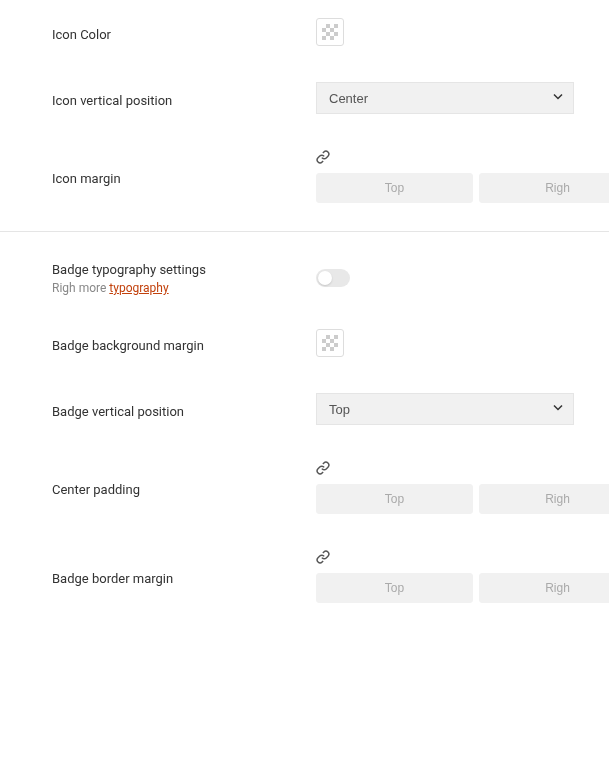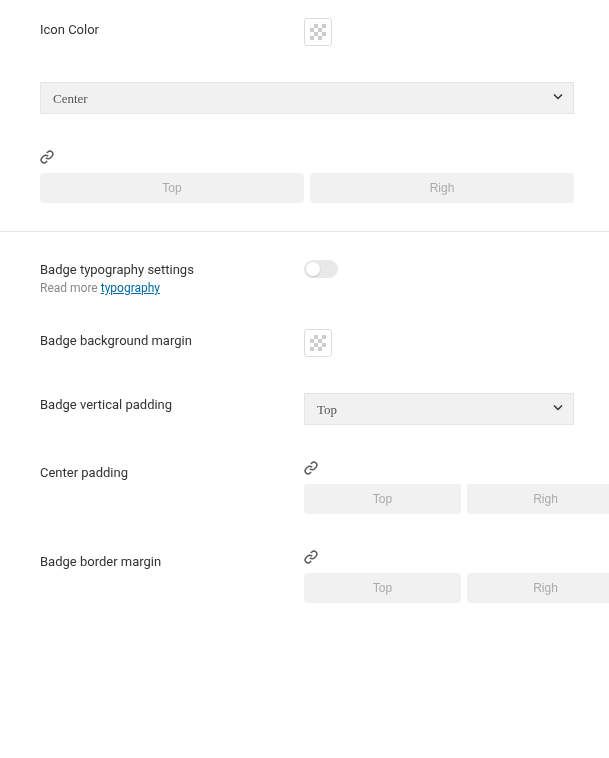--- a/index.html
+++ b/index.html
@@ -12,22 +12,22 @@
       font-size: 13px;
       color: #2c2e31;
       background: #fff;
       width: 609px;
     }
     .section {
       padding: 0;
     }
     .row {
       display: flex;
-      align-items: flex-start;
-      padding: 18px 35px 18px 40px;
+      align-items: center;
+      padding: 18px 35px 18px 52px;
     }
     .row-tight {
       padding-top: 16px;
       padding-bottom: 16px;
     }
     .divider {
       border-top: 1px solid #e5e5e5;
       margin-top: 10px;
       margin-bottom: 10px;
     }
@@ -39,21 +39,21 @@
     .label-col .main-label {
       color: #333;
       font-size: 13px;
     }
     .label-col .sub-label {
       color: #888;
       font-size: 12px;
       margin-top: 4px;
     }
     .label-col .sub-label a {
-      color: #0369a1;
+      color: #c2410c;
       text-decoration: underline;
     }
     .control-col {
       flex: 1;
       display: flex;
       flex-direction: column;
     }
     .color-swatch {
       width: 28px;
       height: 28px;
@@ -94,21 +94,20 @@
       width: 100%;
       height: 32px;
       background: #f1f1f1;
       border: 1px solid #e5e5e5;
       border-radius: 0;
       padding: 0 32px 0 12px;
       font-size: 13px;
       color: #555;
       appearance: none;
       cursor: pointer;
-      font-family: Liberation Serif, serif;
     }
     .select-chevron {
       position: absolute;
       right: 10px;
       top: 50%;
       transform: translateY(-50%);
       pointer-events: none;
     }
     .spacing-header {
       display: flex;
@@ -168,35 +167,41 @@
     </div>
     <div class="control-col">
       <div class="color-swatch">
         <div class="transparent-pattern"></div>
       </div>
     </div>
   </div>
 
 
   <div class="row">
+    <div class="label-col">
+      <div class="main-label">Icon vertical position</div>
+    </div>
     <div class="control-col">
       <div class="select-wrap">
         <select class="select-input">
           <option>Center</option>
         </select>
         <span class="select-chevron">
           <svg width="12" height="12" viewBox="0 0 12 12">
               <path d="M2 4 L6 8 L10 4" fill="none" stroke="#333" stroke-width="1.5"></path>
             </svg>
         </span>
       </div>
     </div>
   </div>
 
   <div class="row">
+    <div class="label-col">
+      <div class="main-label">Icon margin</div>
+    </div>
     <div class="control-col">
       <div class="spacing-header">
         <span class="link-icon">
           <svg width="14" height="14" viewBox="0 0 24 24" fill="none" stroke="currentColor" stroke-width="2.5">
               <path d="M10 13a5 5 0 0 0 7.54.54l3-3a5 5 0 0 0-7.07-7.07l-1.72 1.71"></path>
               <path d="M14 11a5 5 0 0 0-7.54-.54l-3 3a5 5 0 0 0 7.07 7.07l1.71-1.71"></path>
             </svg>
         </span>
 
       </div>
@@ -212,21 +217,21 @@
 
 <div class="divider"></div>
 
 <div class="section">
 
 
   <div class="row row-tight">
     <div class="label-col">
       <div class="main-label">Badge typography settings</div>
       <div class="sub-label">
-        <span>Read more </span><a href="#">typography</a>
+        <span>Righ more </span><a href="#">typography</a>
       </div>
     </div>
     <div class="control-col">
       <div class="toggle">
         <div class="toggle-knob"></div>
       </div>
     </div>
   </div>
 
   <div class="row">
@@ -235,21 +240,21 @@
     </div>
     <div class="control-col">
       <div class="color-swatch">
         <div class="transparent-pattern"></div>
       </div>
     </div>
   </div>
 
   <div class="row">
     <div class="label-col">
-      <div class="main-label">Badge vertical padding</div>
+      <div class="main-label">Badge vertical position</div>
     </div>
     <div class="control-col">
       <div class="select-wrap">
         <select class="select-input">
           <option>Top</option>
         </select>
         <span class="select-chevron">
           <svg width="12" height="12" viewBox="0 0 12 12">
               <path d="M2 4 L6 8 L10 4" fill="none" stroke="#333" stroke-width="1.5"></path>
             </svg>

